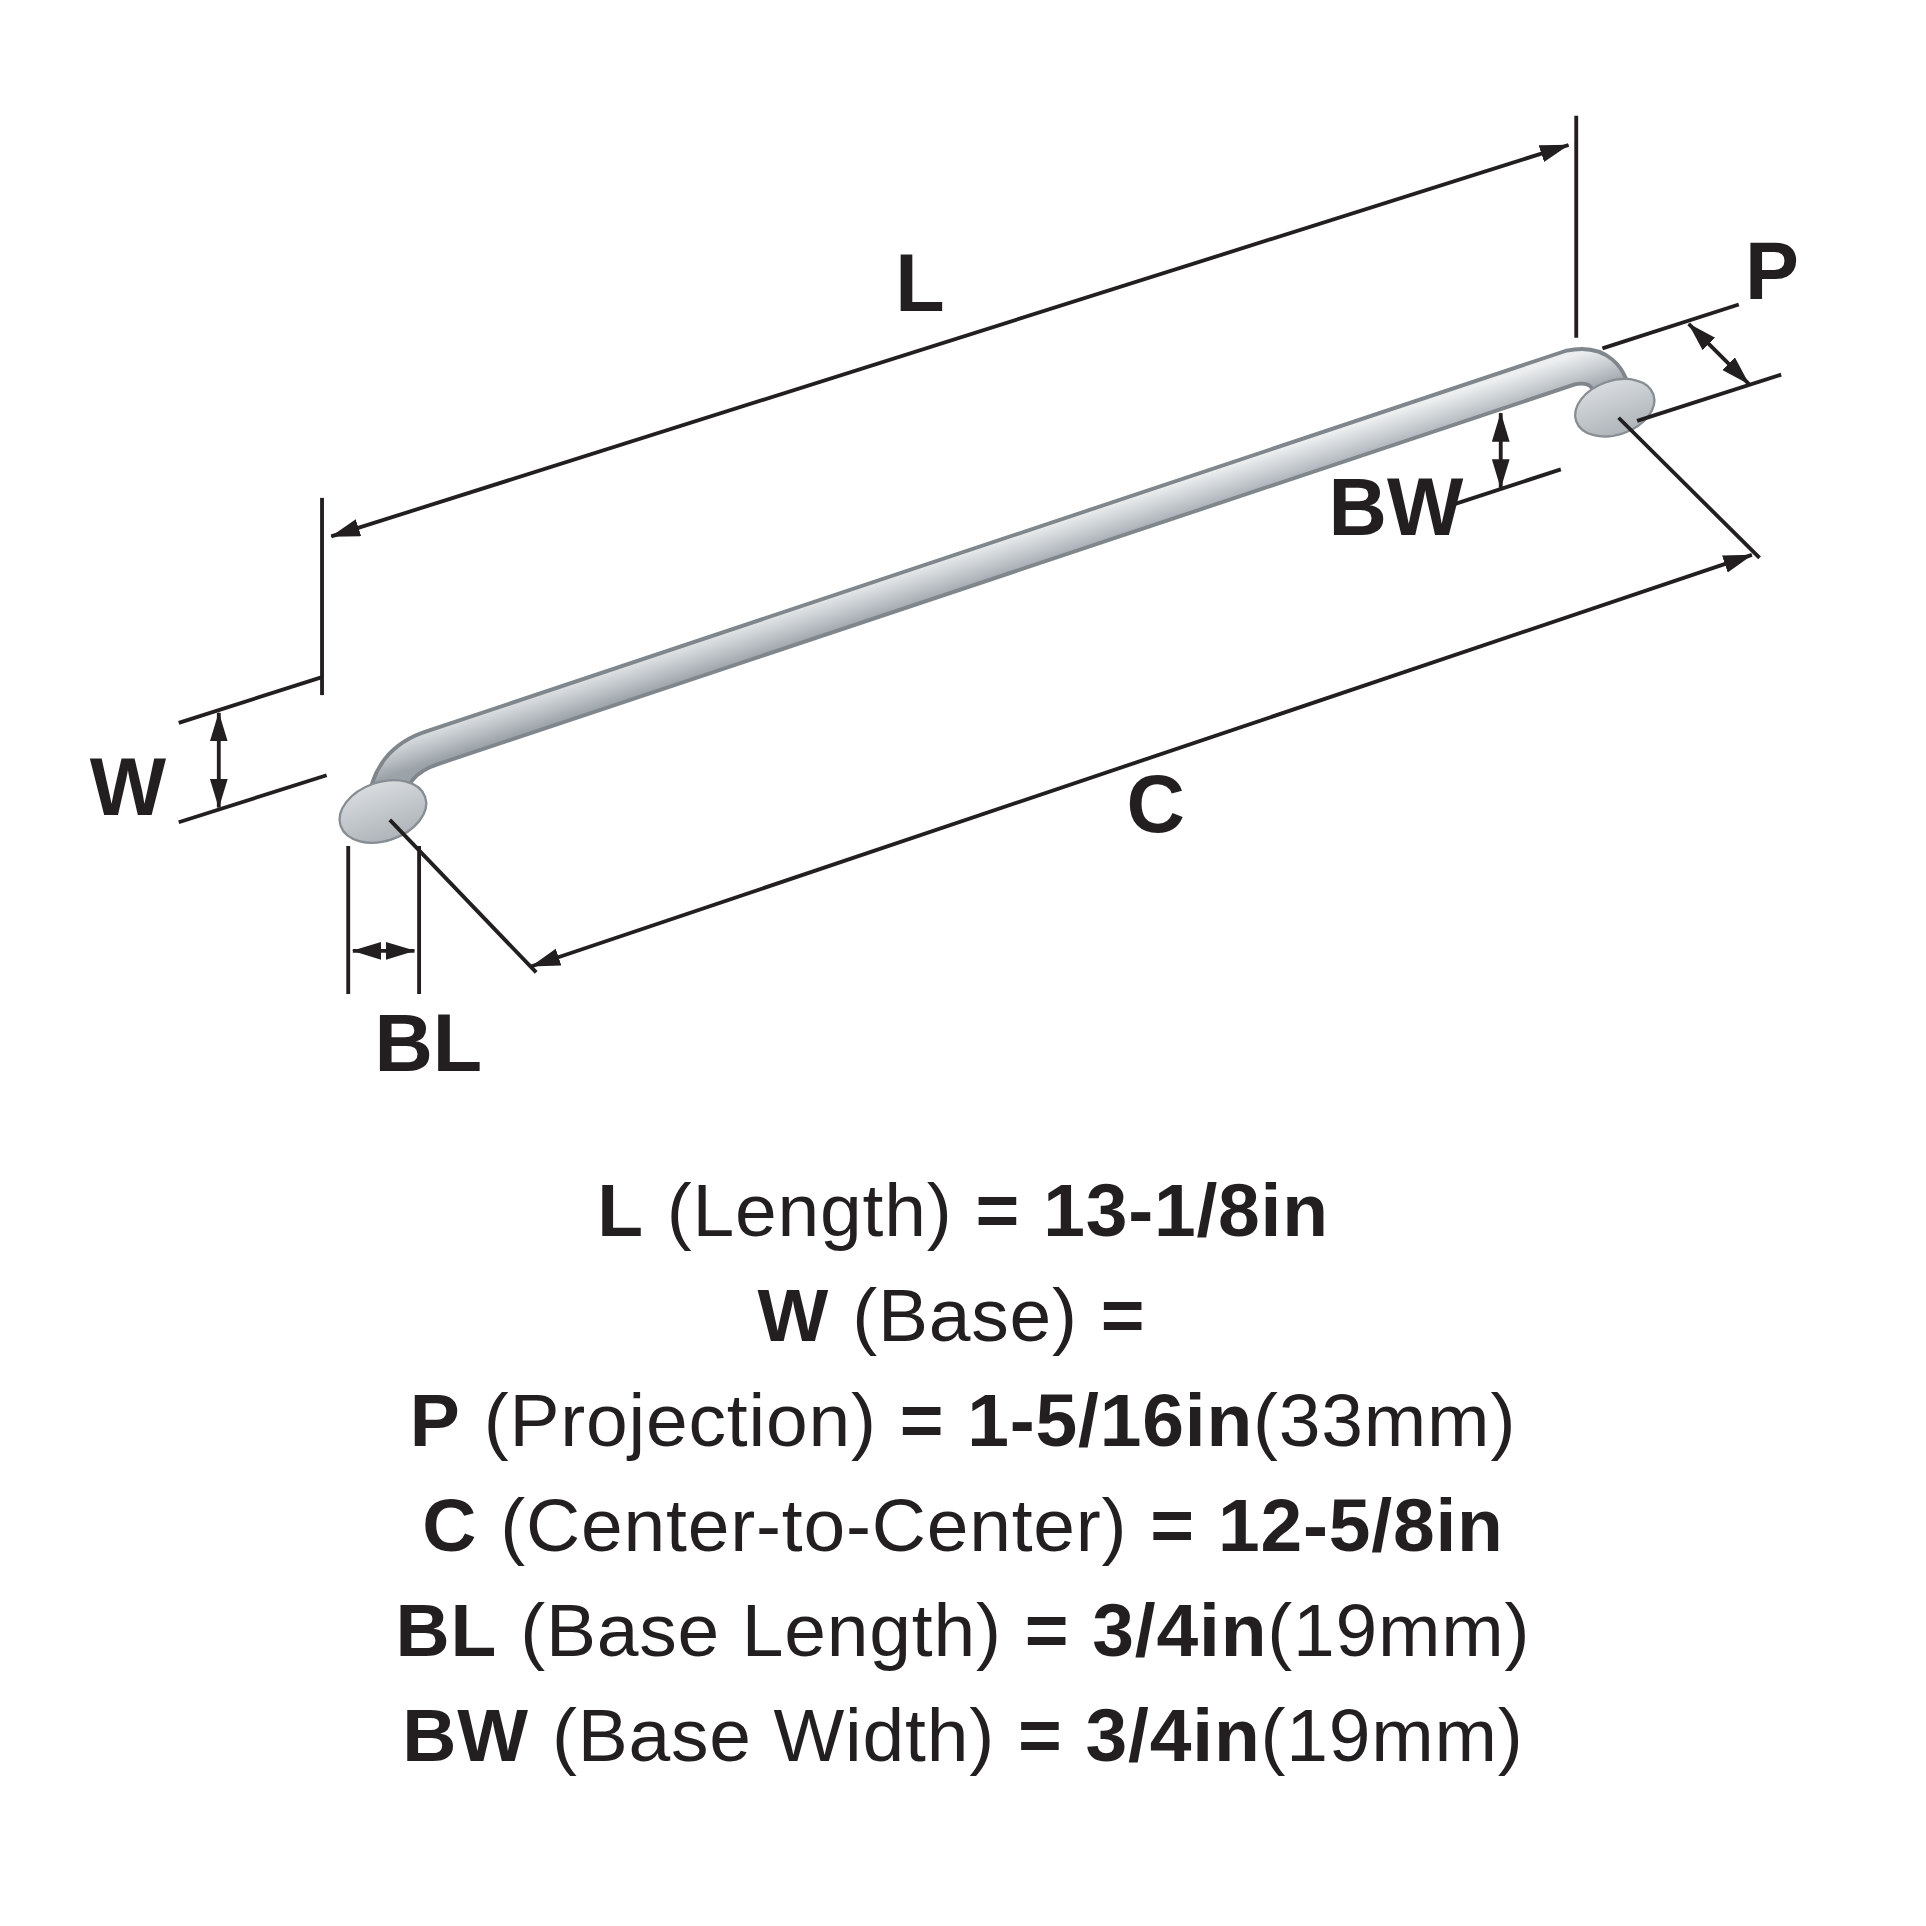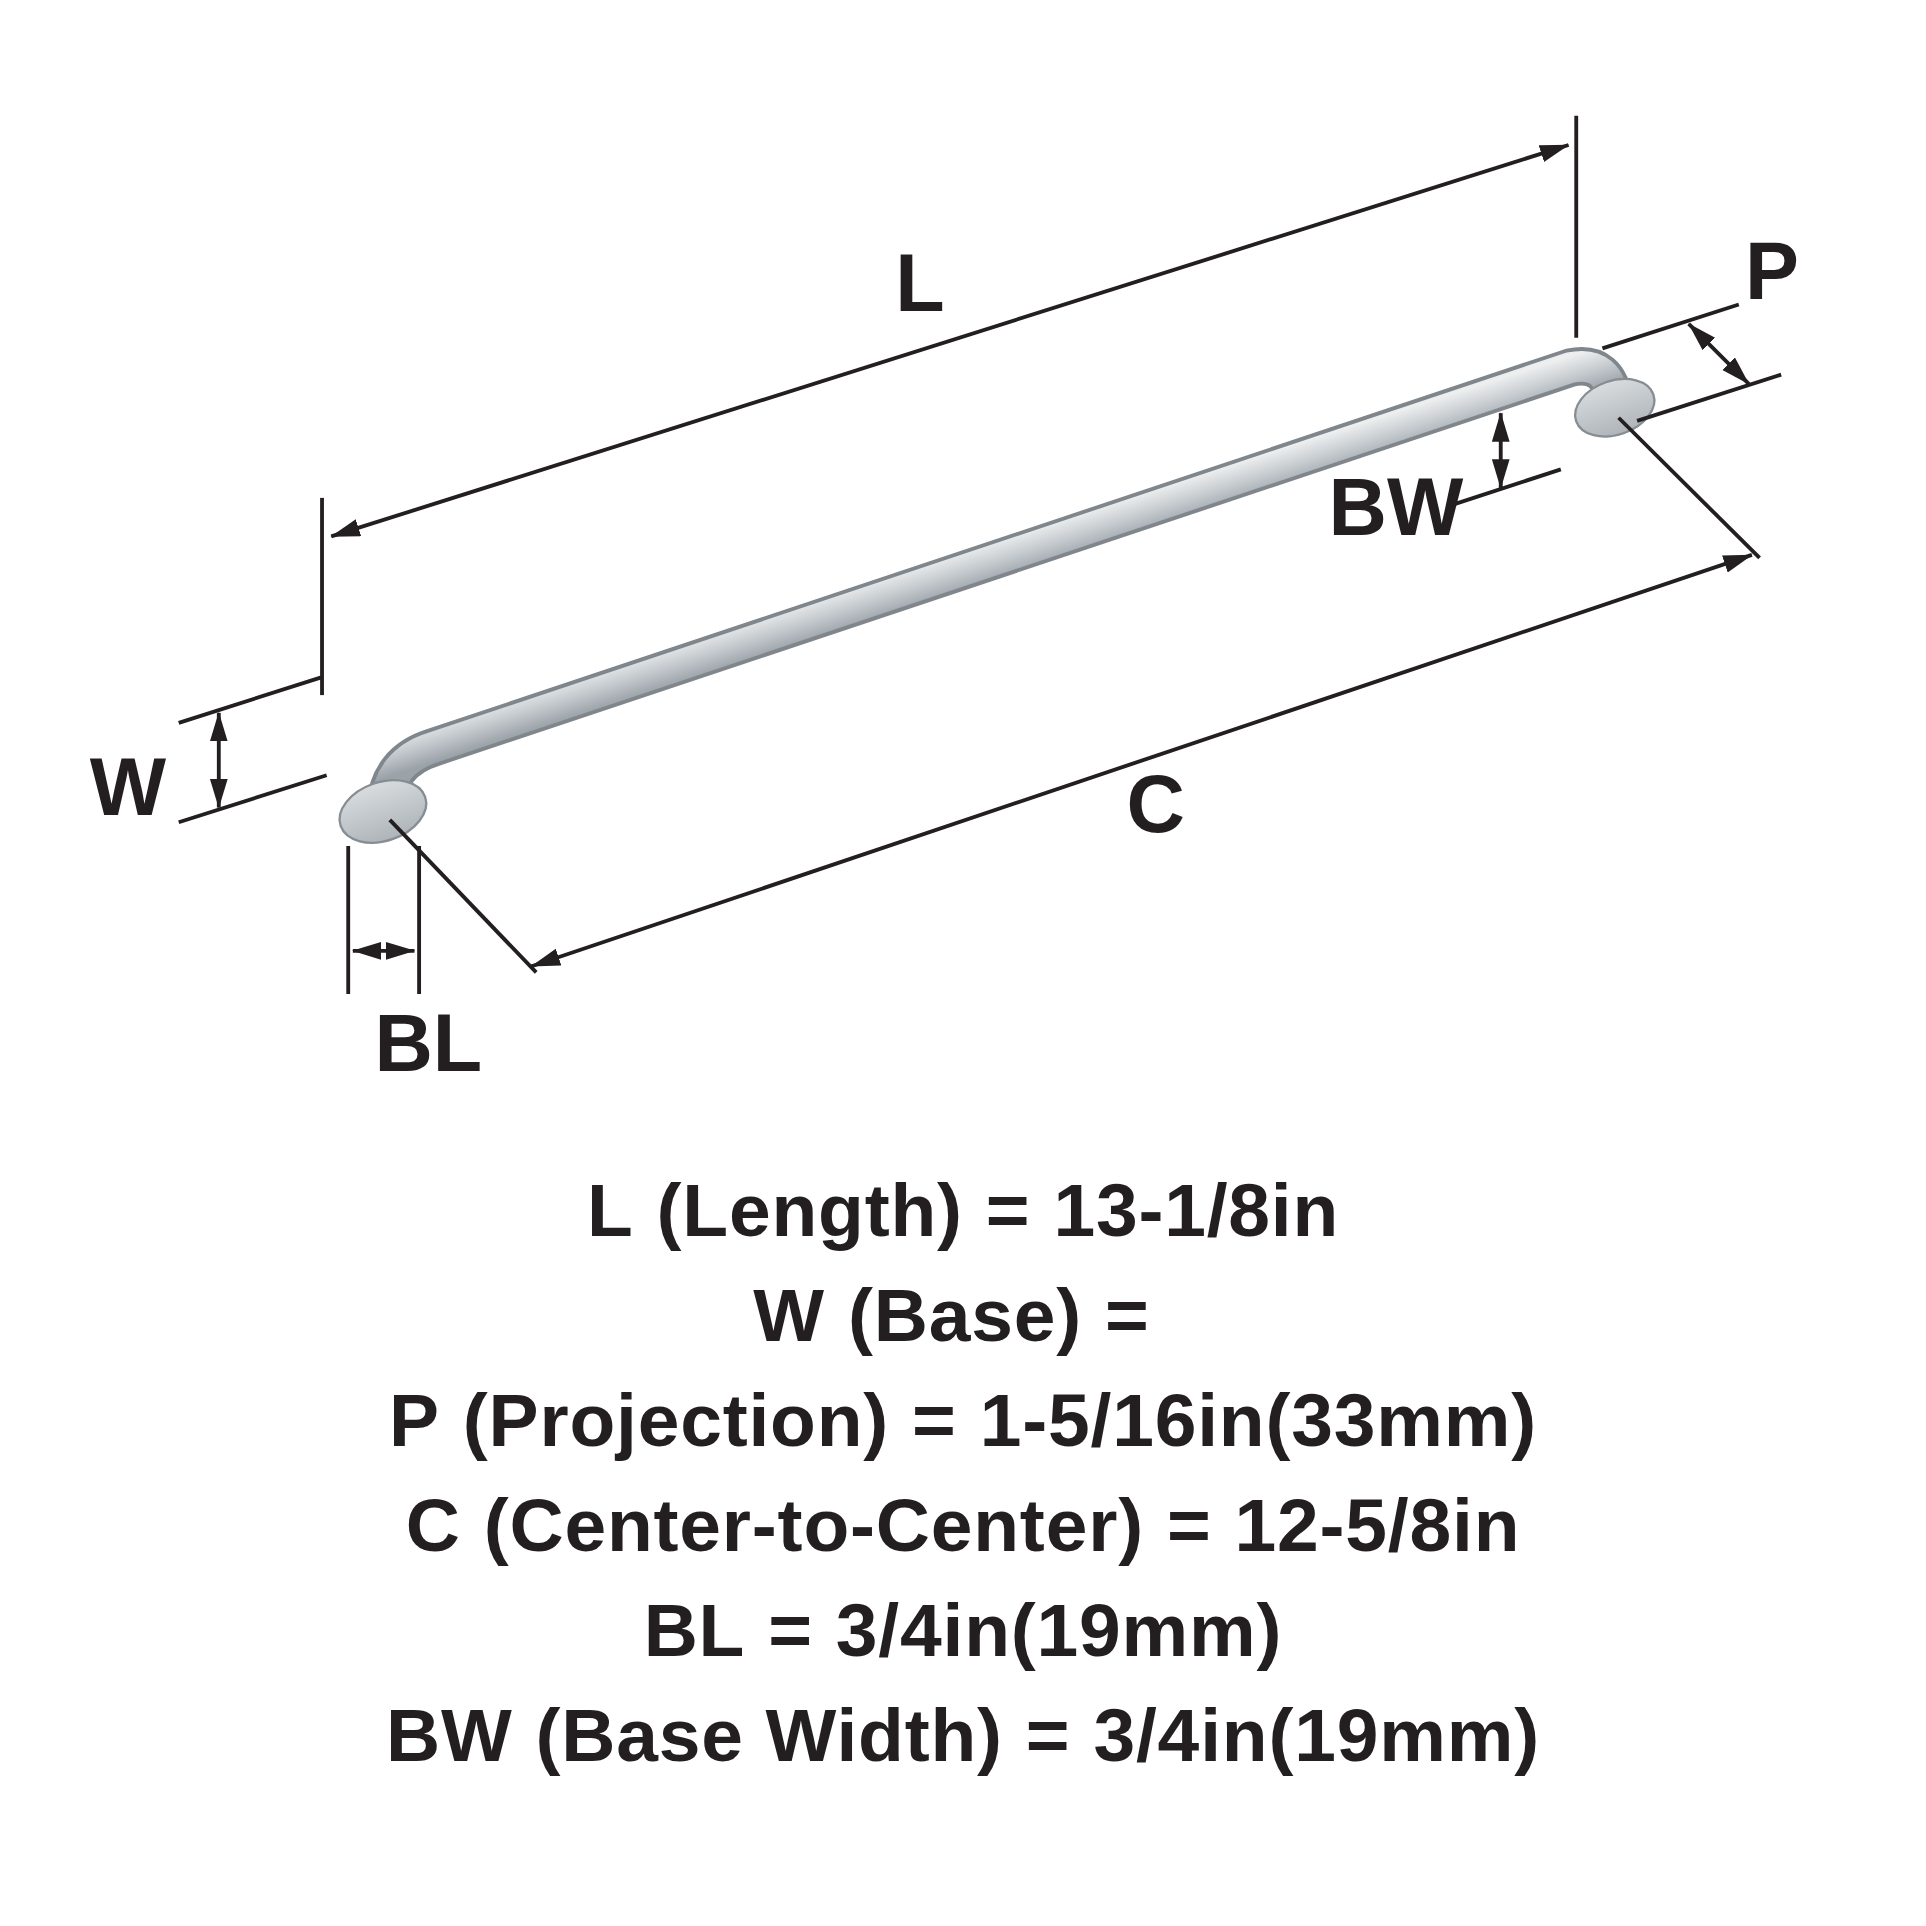--- a/index.html
+++ b/index.html
@@ -13,21 +13,21 @@
   .dlabel{
     font-family:"Liberation Sans", sans-serif;
     font-weight:700;font-size:105px;fill:#231f20;text-anchor:middle;
   }
   .legend{margin-top:10.8px;}
   .legend-row{
     display:flex;justify-content:center;align-items:baseline;
     height:105px;font-size:75px;letter-spacing:0.8px;color:#231f20;white-space:nowrap;
   }
   .b{font-weight:700;}
-  .r{font-weight:700;}
+  .r{font-weight:400;}
   .seg-code,.seg-name,.seg-eq{margin-right:23px;}
   .seg-value{margin-right:0;}
 </style>
 </head>
 <body>
 
 <div class="page">
 
   <svg width="1926" height="1156" viewBox="0 0 2500 1500">
     <defs>
@@ -119,20 +119,21 @@
 
     <div class="legend-row">
       <span class="b seg-code">C</span>
       <span class="r seg-name">(Center-to-Center)</span>
       <span class="b seg-eq">=</span>
       <span class="b seg-value">12-5/8in</span>
     </div>
 
     <div class="legend-row">
       <span class="b seg-code">BL</span>
+      <span class="r seg-name">(Base Length)</span>
       <span class="b seg-eq">=</span>
       <span class="b seg-value">3/4in</span>
       <span class="r seg-metric">(19mm)</span>
     </div>
 
     <div class="legend-row">
       <span class="b seg-code">BW</span>
       <span class="r seg-name">(Base Width)</span>
       <span class="b seg-eq">=</span>
       <span class="b seg-value">3/4in</span>

